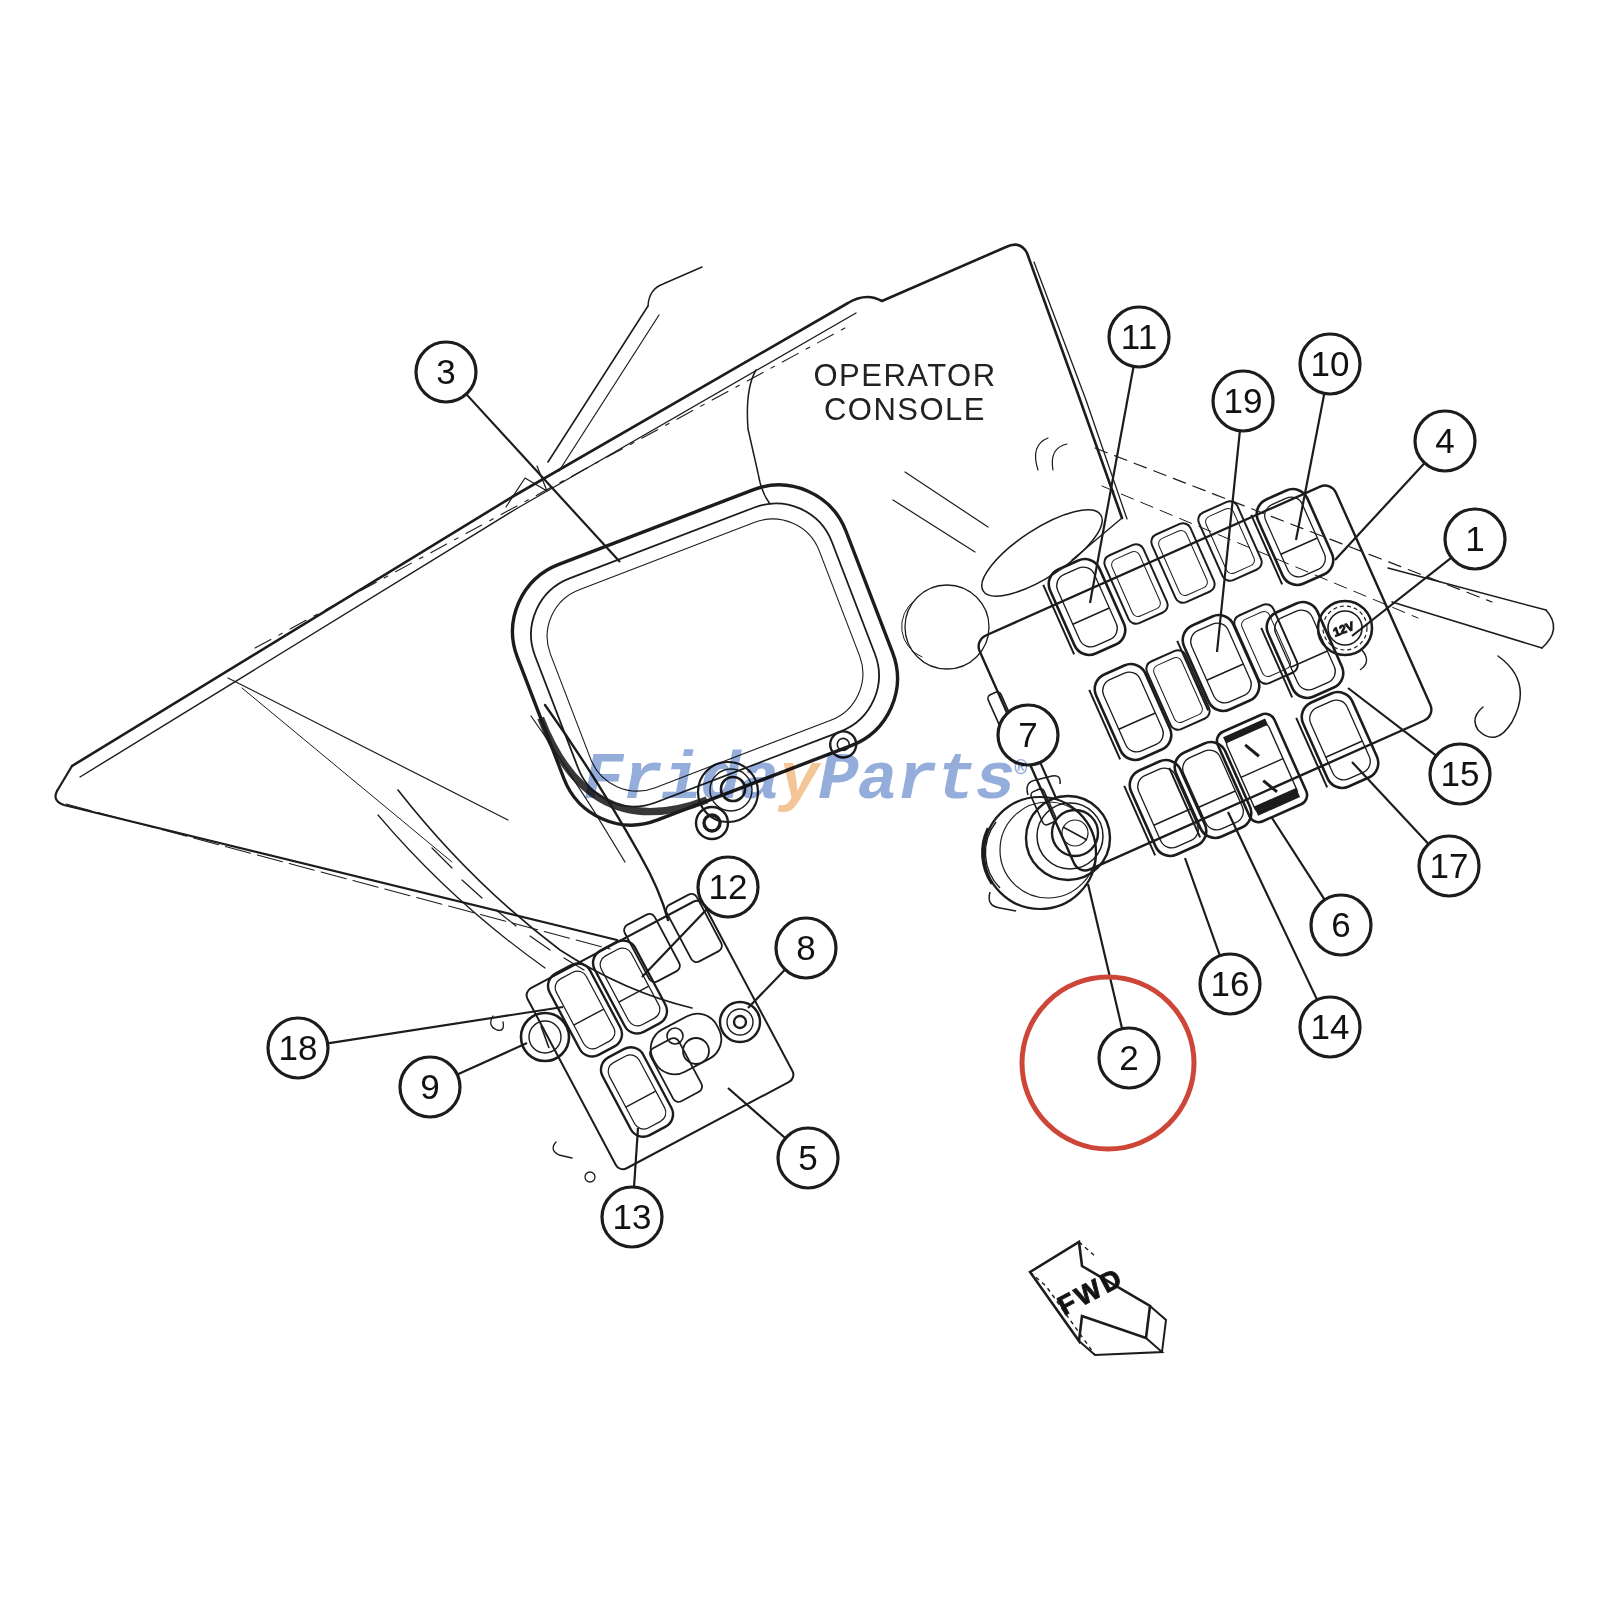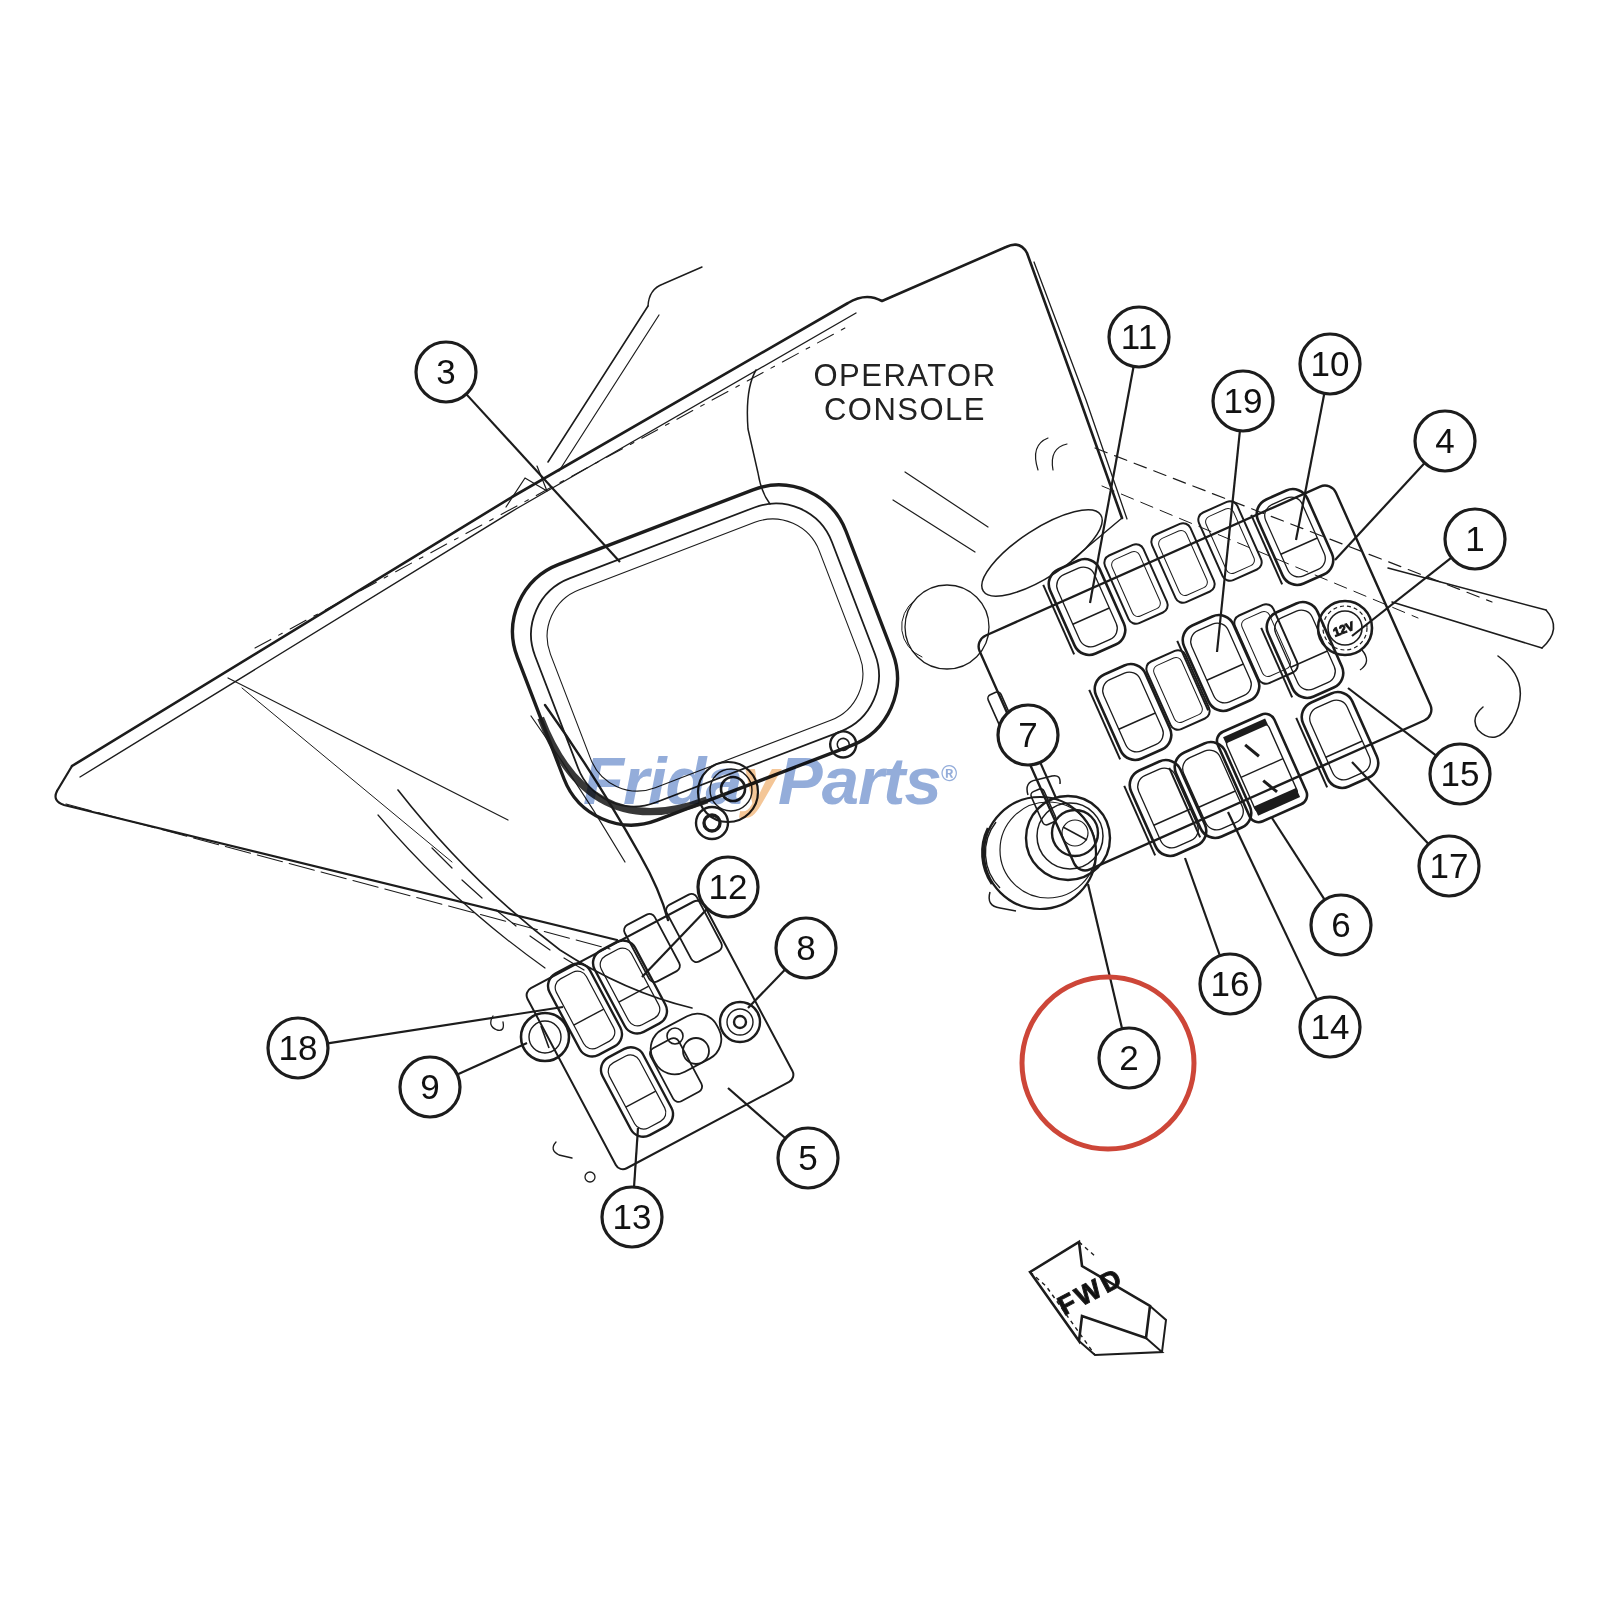--- a/index.html
+++ b/index.html
@@ -10,21 +10,21 @@
   .callout-circle{fill:#ffffff;stroke:#1c1c1c;stroke-width:3.2;}
   .callout-num{fill:#111;font-family:"Liberation Sans",sans-serif;font-size:35px;
                text-anchor:middle;}
   .leader{stroke:#1c1c1c;stroke-width:2.2;fill:none;}
   .console-label{fill:#222;font-family:"Liberation Sans",sans-serif;font-size:31px;
                  letter-spacing:1.5px;text-anchor:middle;}
   .fwd-label{fill:#111;font-family:"Liberation Sans",sans-serif;font-size:27px;
              letter-spacing:3px;font-weight:bold;}
   .v12-label{fill:#111;font-family:"Liberation Sans",sans-serif;font-size:12px;
              font-weight:bold;text-anchor:middle;}
-  .watermark{position:absolute;left:583px;top:742px;font-family:Liberation Sans, sans-serif;
+  .watermark{position:absolute;left:583px;top:742px;font-family:Liberation Mono, monospace;
              font-size:67px;font-weight:bold;font-style:italic;letter-spacing:-1px;
              white-space:nowrap;mix-blend-mode:multiply;opacity:0.93;pointer-events:none;}
   .watermark sup{font-size:22px;}
 </style>
 </head>
 <body>
 
 <div class="stage">
 
 <svg width="1600" height="1600" viewBox="0 0 1600 1600">

